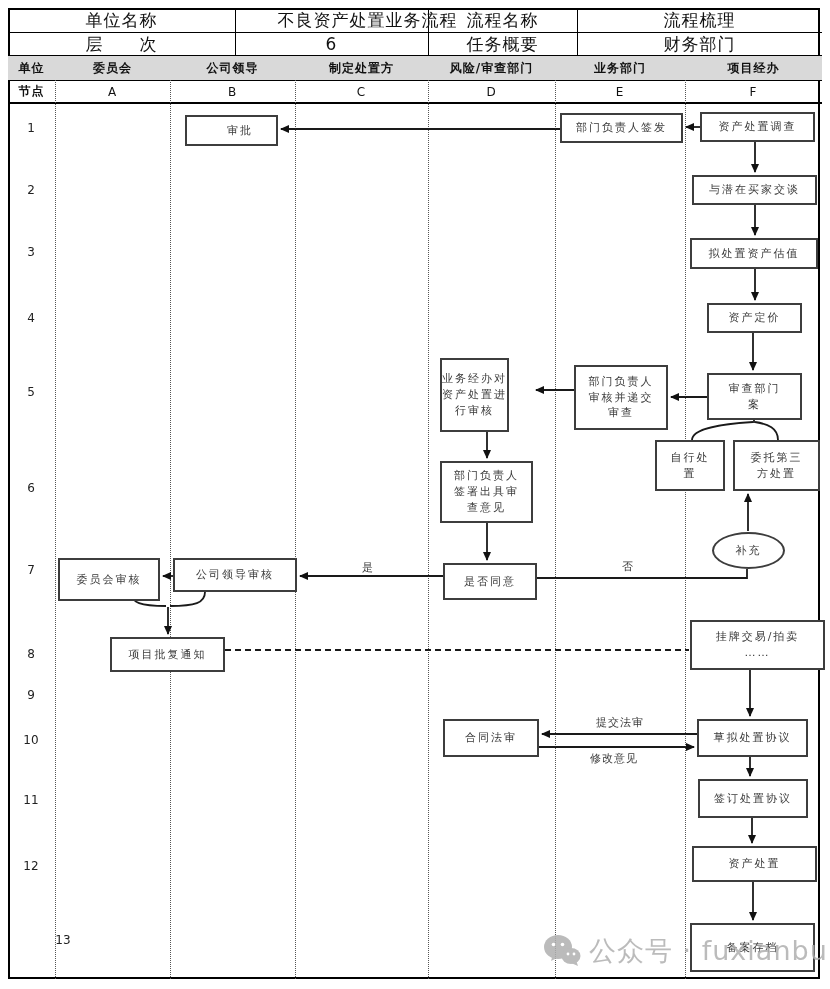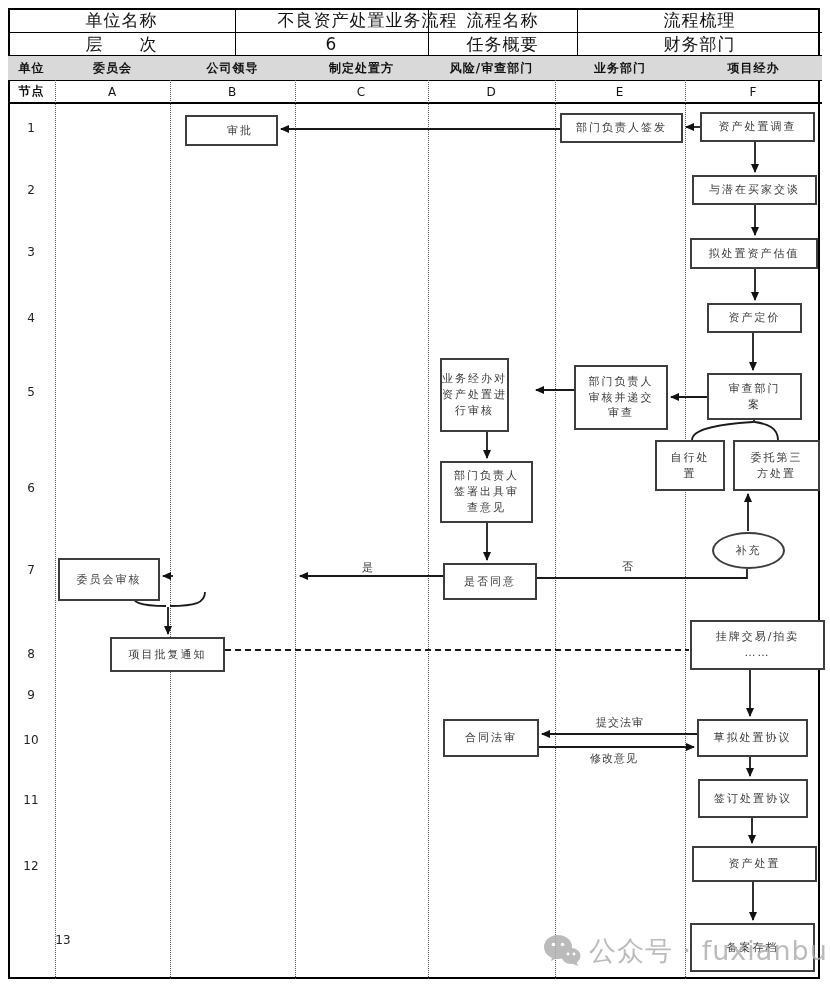--- a/index.html
+++ b/index.html
@@ -173,20 +173,21 @@
 行审核</div>
     <div class="flow-node" style="left: 574px; top: 365px; width: 94px; height: 65px;">部门负责人
 审核并递交
 审查</div>
     <div class="flow-node" style="left: 440px; top: 461px; width: 93px; height: 62px;">部门负责人
 签署出具审
 查意见</div>
     <div class="flow-node ellipse" style="left: 712px; top: 532px; width: 73px; height: 37px;">补充</div>
     <div class="flow-node" style="left: 443px; top: 563px; width: 94px; height: 37px;">是否同意</div>
     <div class="flow-node" style="left: 58px; top: 558px; width: 102px; height: 43px;">委员会审核</div>
+    <div class="flow-node" style="left: 173px; top: 558px; width: 124px; height: 34px;">公司领导审核</div>
     <div class="flow-node" style="left: 110px; top: 637px; width: 115px; height: 35px;">项目批复通知</div>
     <div class="flow-node" style="left: 690px; top: 620px; width: 135px; height: 50px;">挂牌交易/拍卖
 ……</div>
     <div class="flow-node" style="left: 443px; top: 719px; width: 96px; height: 38px;">合同法审</div>
     <div class="flow-node" style="left: 697px; top: 719px; width: 111px; height: 38px;">草拟处置协议</div>
     <div class="flow-node" style="left: 698px; top: 779px; width: 110px; height: 39px;">签订处置协议</div>
     <div class="flow-node" style="left: 692px; top: 846px; width: 125px; height: 36px;">资产处置</div>
     <div class="flow-node" style="left: 690px; top: 923px; width: 125px; height: 49px;">备案存档</div>
     <div class="edge-label" style="left: 368px; top: 567px;">是</div>
     <div class="edge-label" style="left: 628px; top: 566px;">否</div>

